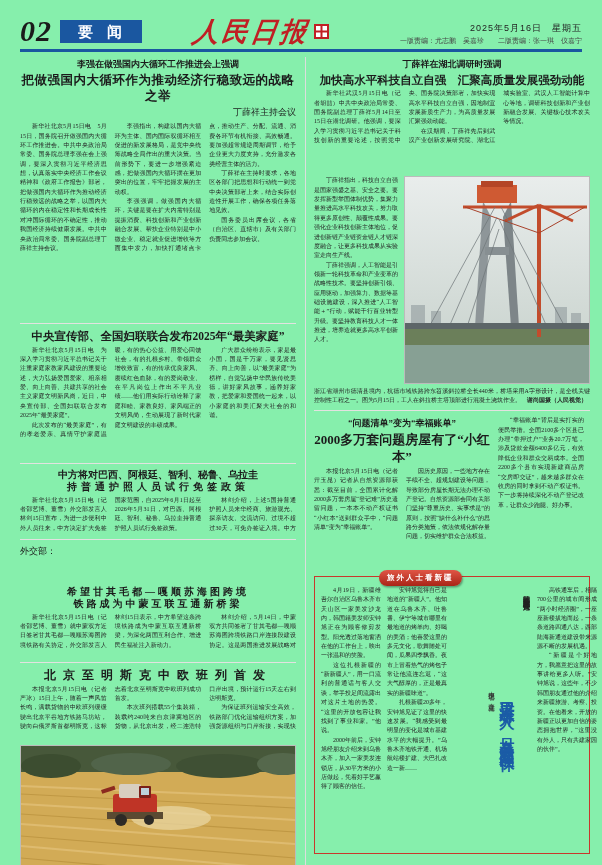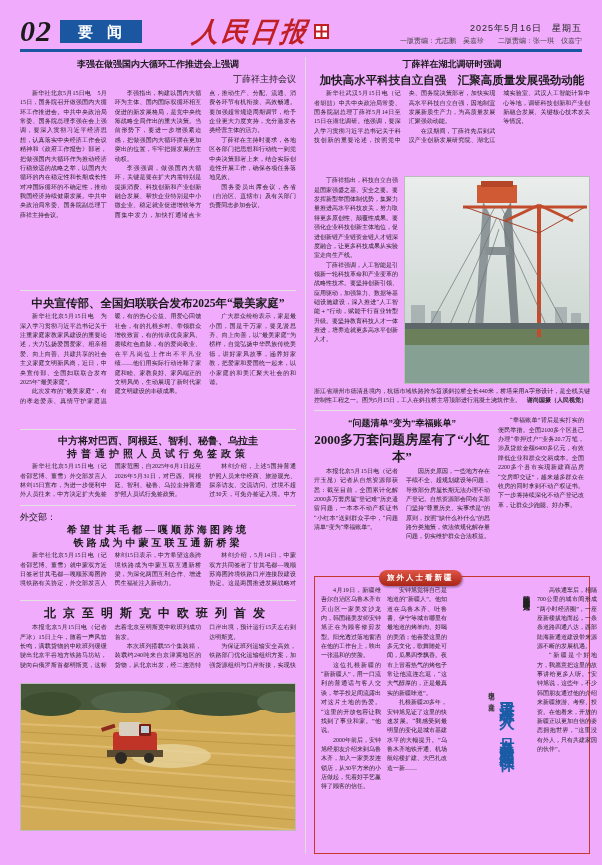--- a/index.html
+++ b/index.html
@@ -1,16 +1,16 @@
 <!DOCTYPE html>
 <html lang="zh"><head>
 <meta charset="utf-8">
 <style>
   html,body{margin:0;padding:0;background:#f2f2ee;}
-  .page{position:relative;width:602px;height:865px;background:#f0abfc;margin:0 auto;
+  .page{position:relative;width:602px;height:865px;background:#86efac;margin:0 auto;
         font-family:"Liberation Serif","DejaVu Serif",serif;color:#1b1b1b;
         box-sizing:border-box;padding:8px 20px 6px;overflow:hidden;}
   .sans{font-family:"Liberation Sans","DejaVu Sans",sans-serif;text-align:center;}
 
   
   .hdr{display:flex;align-items:flex-end;justify-content:space-between;height:38px;}
   .hdr-left{display:flex;align-items:center;gap:8px;}
   .pagenum{font-size:30px;font-weight:bold;font-style:italic;line-height:1;letter-spacing:1px;}
   .section-badge{background:#1a57a0;color:#fff;font-weight:bold;font-size:15px;
         letter-spacing:14px;padding:4px 6px 4px 18px;line-height:1;}
@@ -99,20 +99,21 @@
     </div>
   </div>
   <div class="blue-rule"></div>
 
   <div class="main">
 
     <div class="colL">
 
       <div class="block">
         <div class="kicker sans">李强在做强国内大循环工作推进会上强调</div>
+        <div class="headline h-lead">把做强国内大循环作为推动经济行稳致远的战略之举</div>
         <div class="subhead">丁薛祥主持会议</div>
         <div class="body cols3" style="height:196px;">
             <p>新华社北京5月15日电　5月15日，国务院召开做强国内大循环工作推进会。中共中央政治局常委、国务院总理李强在会上强调，要深入贯彻习近平经济思想，认真落实中央经济工作会议精神和《政府工作报告》部署，把做强国内大循环作为推动经济行稳致远的战略之举，以国内大循环的内在稳定性和长期成长性对冲国际循环的不确定性，推动我国经济持续健康发展。中共中央政治局常委、国务院副总理丁薛祥主持会议。</p>
             <p>李强指出，构建以国内大循环为主体、国内国际双循环相互促进的新发展格局，是党中央统筹战略全局作出的重大决策。当前形势下，要进一步增强紧迫感，把做强国内大循环摆在更加突出的位置，牢牢把握发展的主动权。</p>
             <p>李强强调，做强国内大循环，关键是要在扩大内需特别是提振消费、科技创新和产业创新融合发展、帮扶企业特别是中小微企业、稳定就业促进增收等方面集中发力，加快打通堵点卡点，推动生产、分配、流通、消费各环节有机衔接、高效畅通。要加强超常规逆周期调节，给予企业更大力度支持，充分激发各类经营主体的活力。</p>
             <p>丁薛祥在主持时要求，各地区各部门把思想和行动统一到党中央决策部署上来，结合实际创造性开展工作，确保各项任务落地见效。</p>
             <p>国务委员出席会议，各省（自治区、直辖市）及有关部门负责同志参加会议。</p>
           </div>
       </div>
 
@@ -131,21 +132,21 @@
           <span style="letter-spacing:4px;">持普通护照人员试行免签政策</span>
         </div>
         <div class="body cols3" style="height:38px;">
             <p>新华社北京5月15日电（记者邵艺博、董雪）外交部发言人林剑15日宣布，为进一步便利中外人员往来，中方决定扩大免签国家范围，自2025年6月1日起至2026年5月31日，对巴西、阿根廷、智利、秘鲁、乌拉圭持普通护照人员试行免签政策。</p>
             <p>林剑介绍，上述5国持普通护照人员来华经商、旅游观光、探亲访友、交流访问、过境不超过30天，可免办签证入境。中方愿同各方一道，持续为中外人员往来创造更多便利。</p>
           </div>
       </div>
 
       <div class="block">
         <div class="mfa-label">外交部：</div>
-        <div class="headline h-small" style="letter-spacing:3px;">
+        <div class="headline h-small" style="letter-spacing:3px;margin-top:28px;">
           <span>希望甘其毛都—嘎顺苏海图跨境</span><br>
           <span>铁路成为中蒙互联互通新桥梁</span>
         </div>
         <div class="body cols3" style="height:44px;">
             <p>新华社北京5月15日电（记者邵艺博、董雪）就中蒙双方近日签署甘其毛都—嘎顺苏海图跨境铁路有关协定，外交部发言人林剑15日表示，中方希望这条跨境铁路成为中蒙互联互通新桥梁，为深化两国互利合作、增进民生福祉注入新动力。</p>
             <p>林剑介绍，5月14日，中蒙双方共同签署了甘其毛都—嘎顺苏海图跨境铁路口岸连接段建设协定。这是两国推进发展战略对接、共建“一带一路”的重要成果，将有力促进双边经贸往来，提升区域互联互通水平，实现互利共赢。</p>
           </div>
       </div>
 
       <div class="block">

